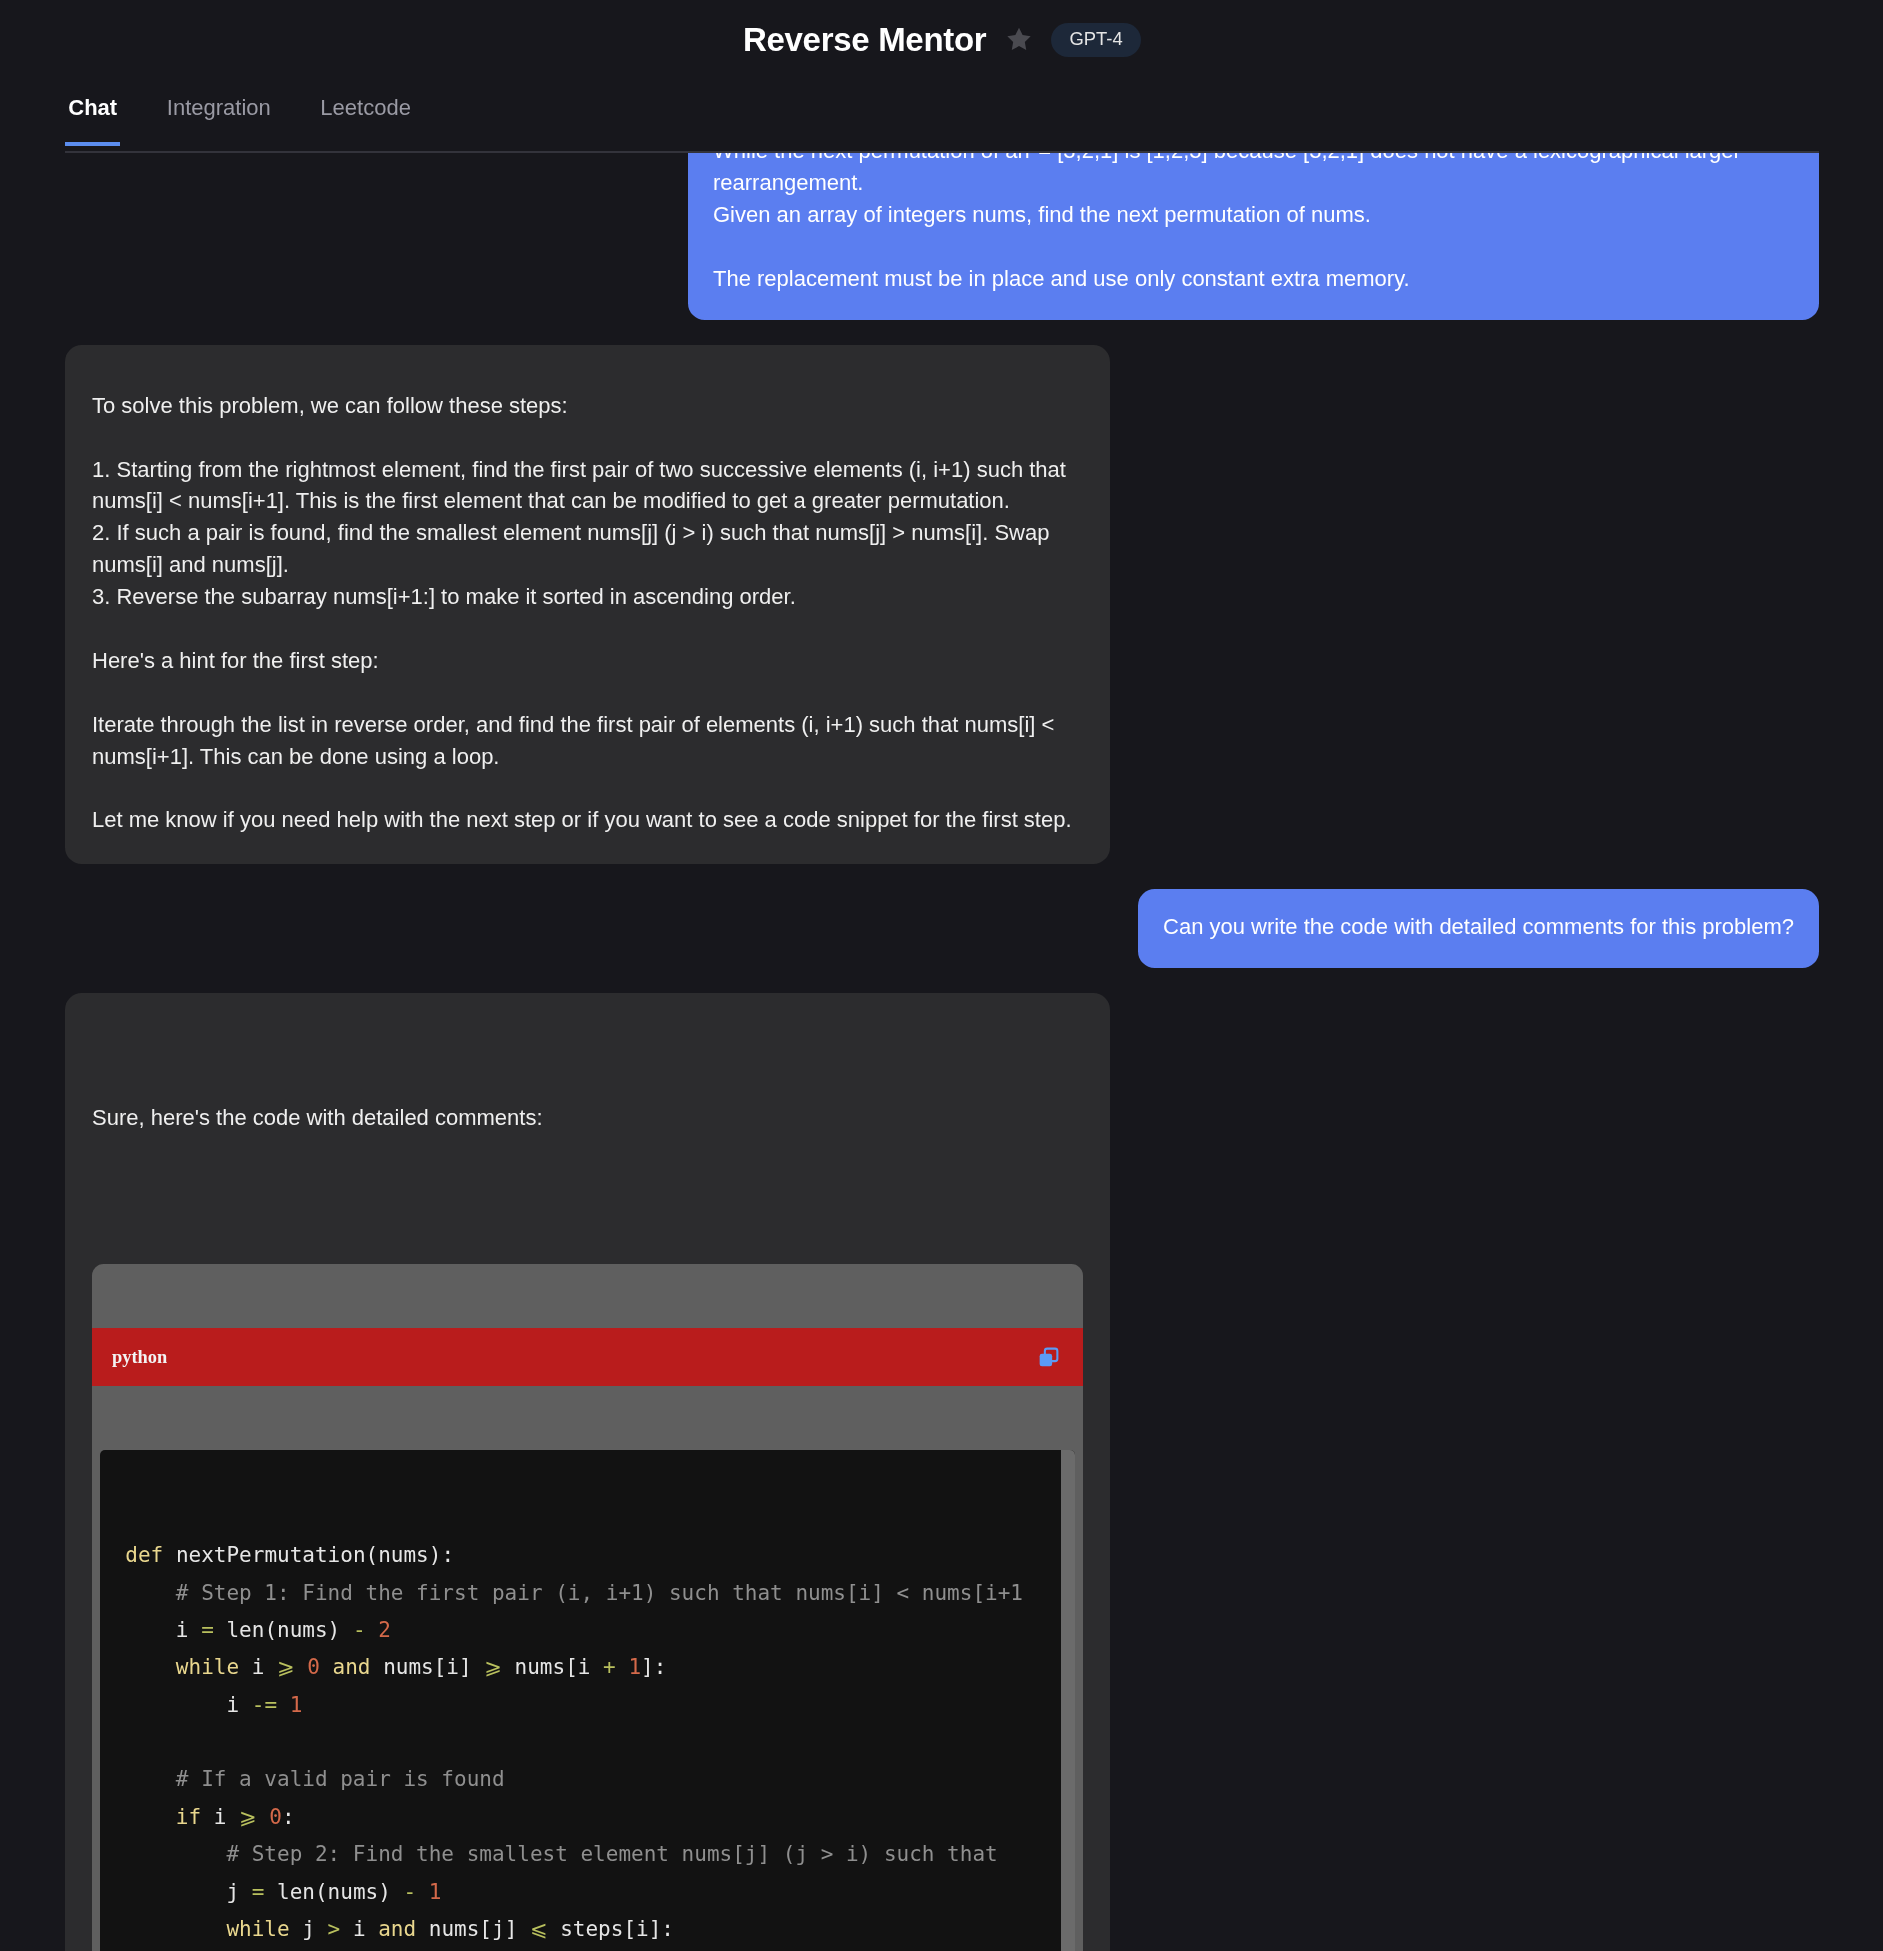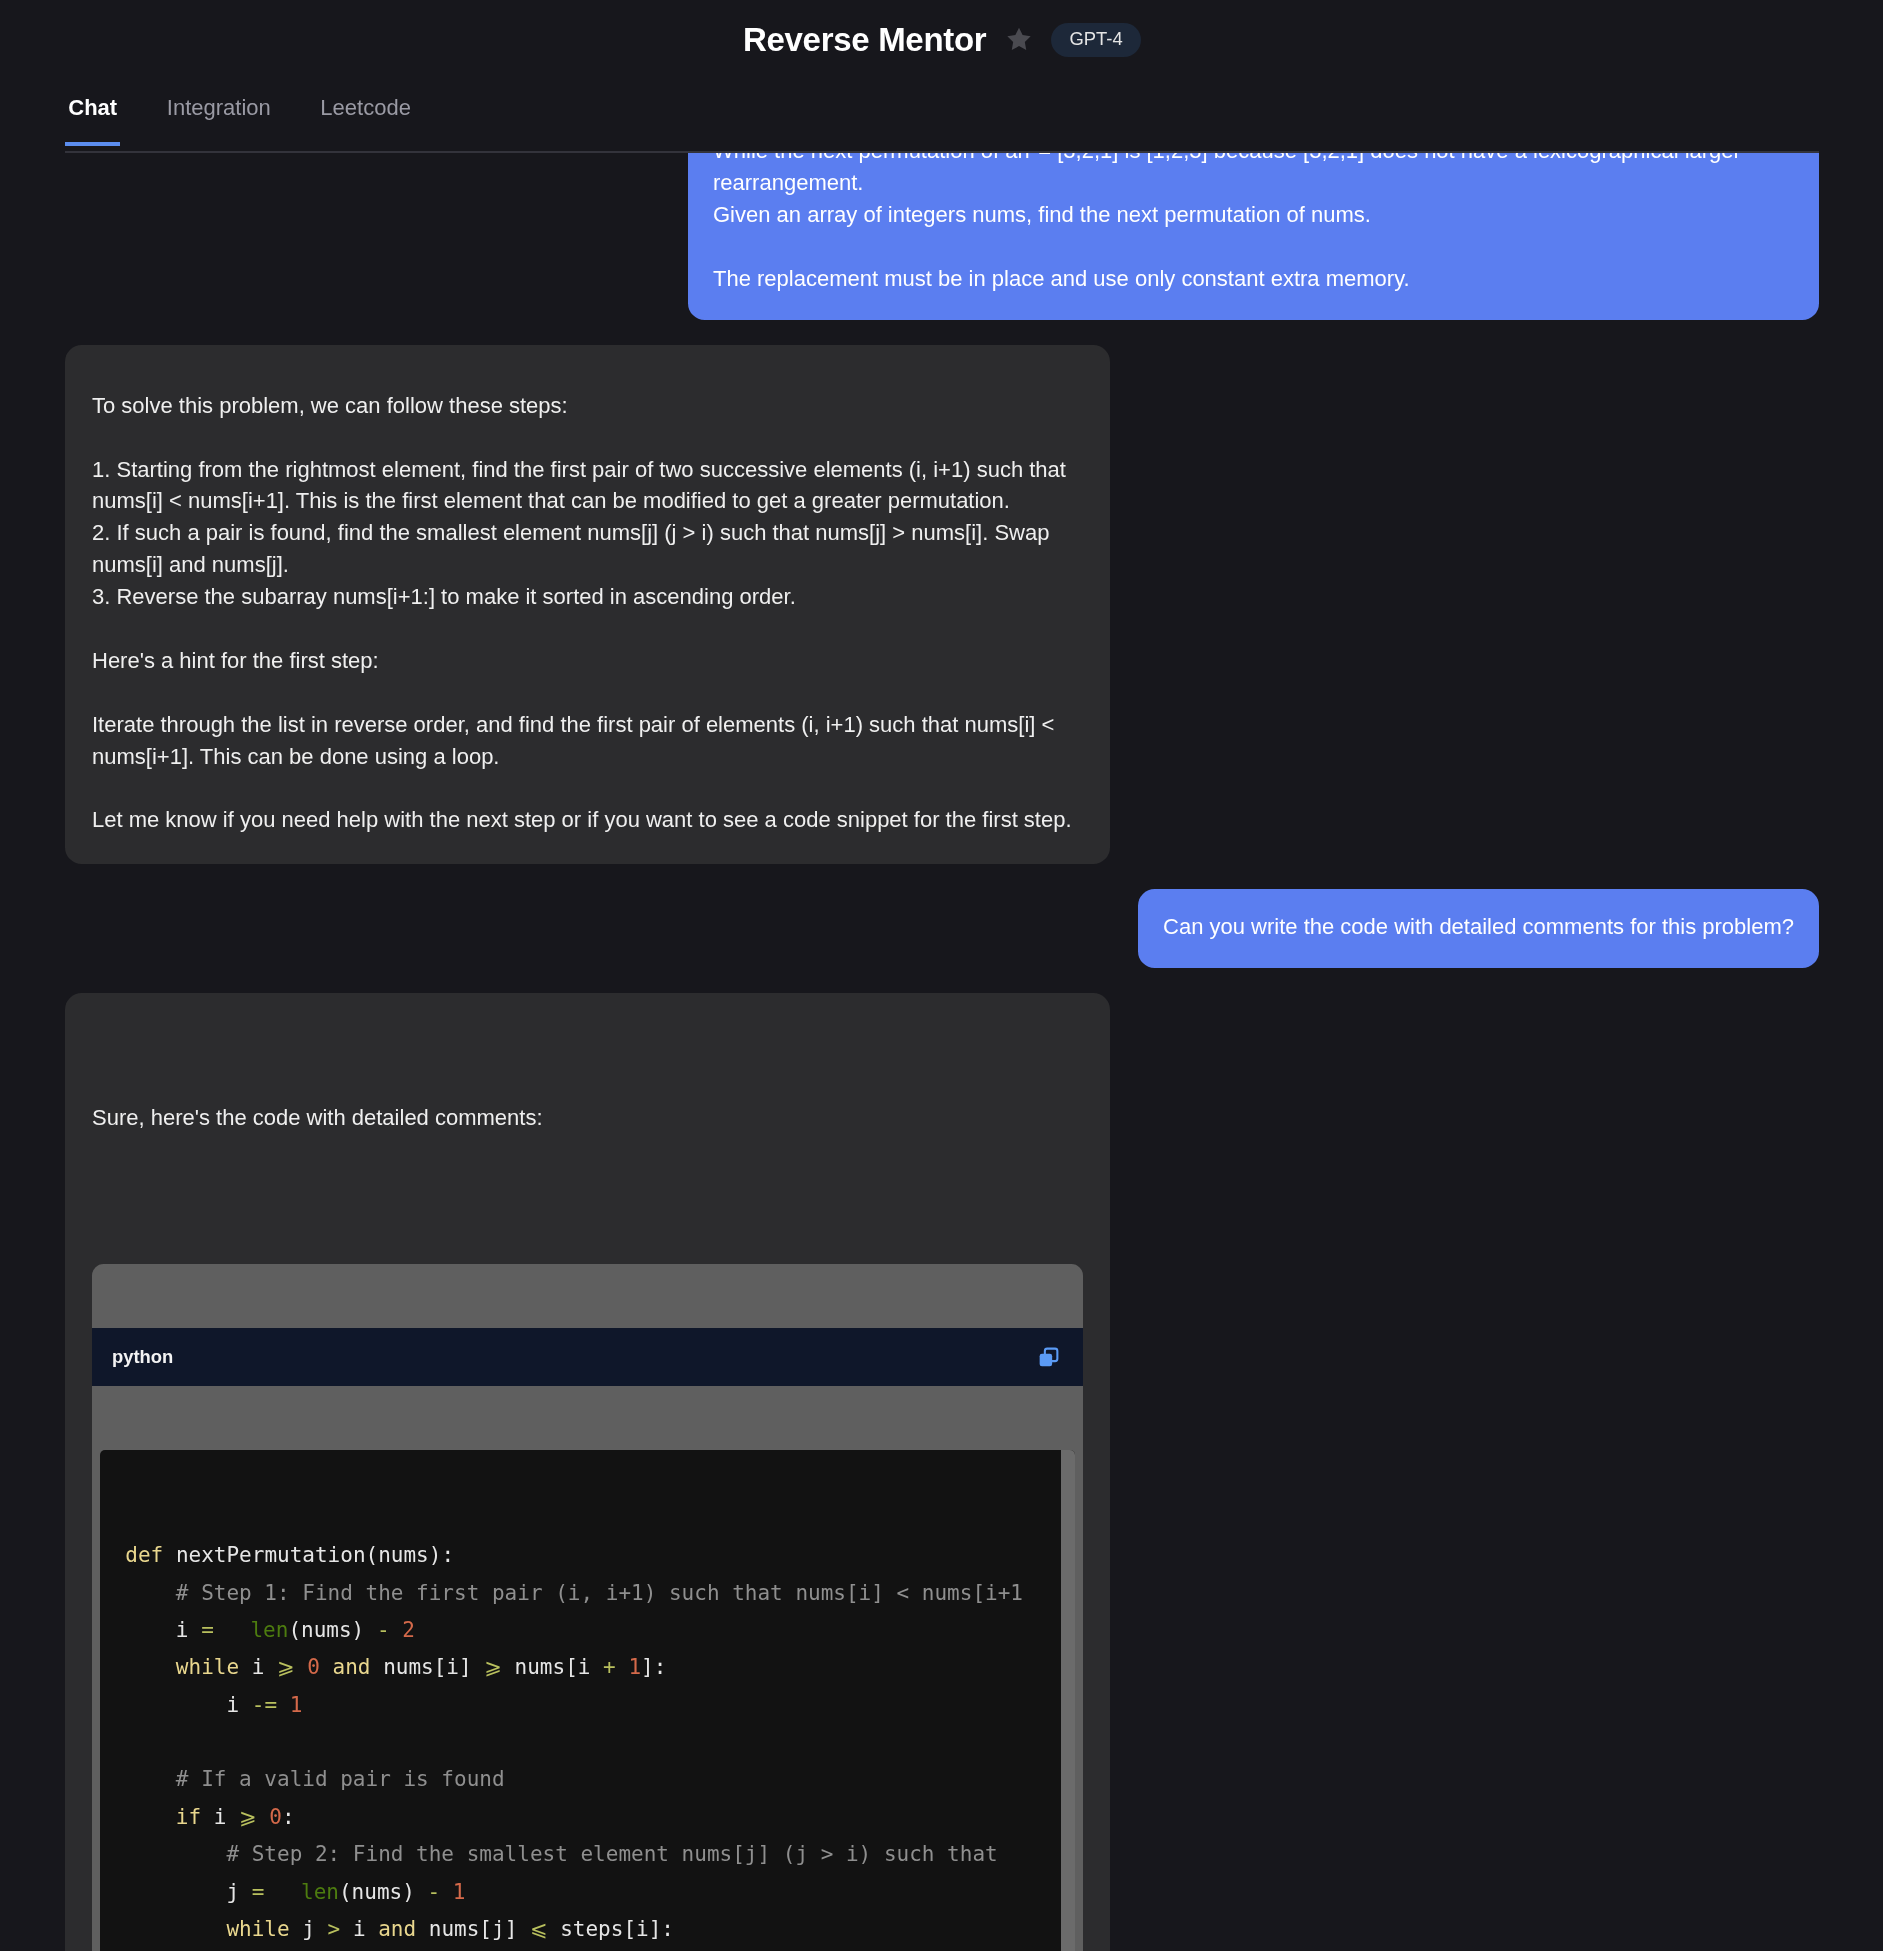--- a/index.html
+++ b/index.html
@@ -121,25 +121,26 @@
 
   
   .code-card {
     margin-top: 35px;
     border-radius: 11.7px;
     overflow: hidden;
     background: #5f5f5f;
   }
   .code-head {
     height: 58px;
-    background: #0f172a;
+    background: #b91c1c;
     display: flex;
     align-items: center;
     justify-content: space-between;
     padding: 0 22px 0 20px;
+    font-family: Liberation Serif, serif;
   }
   .code-lang {
     font-size: 18.4px;
     color: #f3f3f3;
     font-weight: 700;
   }
   .copy-btn {
     display: flex;
     align-items: center;
     cursor: pointer;
@@ -164,21 +165,21 @@
   }
   .scroll-track {
     position: absolute;
     top: 0; right: 0; bottom: 0;
     width: 13.4px;
     background: #6b6b6b;
   }
 
   
   .t-kw   { color: #e9d78e; }
-  .t-fn   { color: #4d7c0f; margin-left: 24px; }
+  .t-fn   { color: #e5e5e5; }
   .t-com  { color: #8f8f8f; }
   .t-num  { color: #d4694a; }
   .t-op   { color: #b9c05e; }
   .t-pl   { color: #e6e6e6; }
 </style>
 </head>
 <body>
 
 <div class="app-header">
   <div class="app-title">Reverse Mentor</div>

